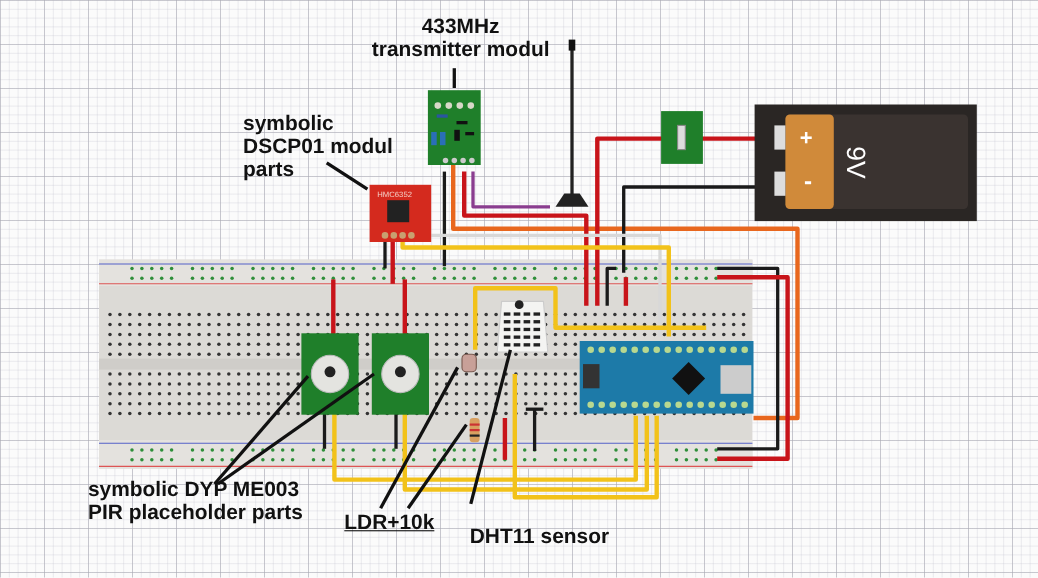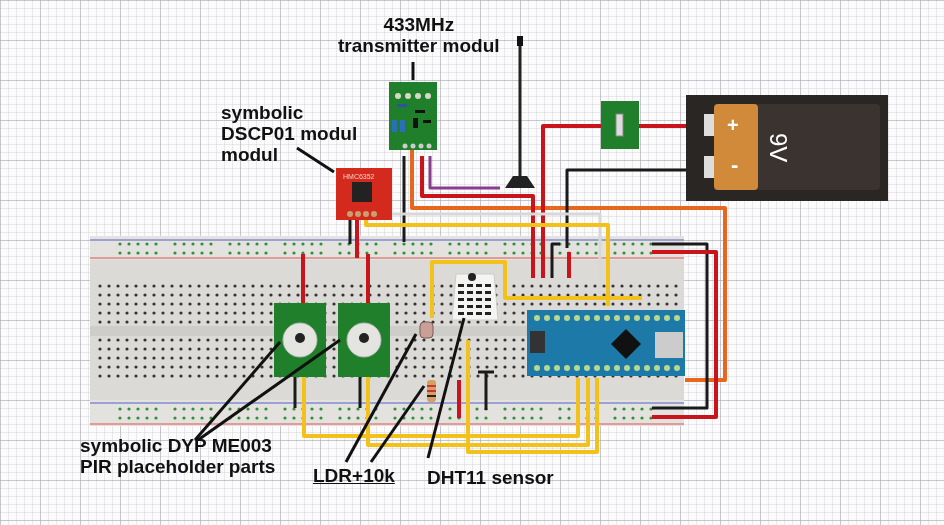--- a/index.html
+++ b/index.html
@@ -1072,19 +1072,19 @@
     <line x1="371" y1="462" x2="424" y2="386"></line>
     <line x1="428" y1="458" x2="464" y2="318"></line>
   </g>
 </svg>
 
 <div class="label" style="left:338px;top:14px;text-align:center;"><span>433MHz</span>
 <span>transmitter modul</span></div>
 
 <div class="label" style="left:221px;top:102px;"><span>symbolic</span>
 <span>DSCP01 modul</span>
-<span>modul</span></div>
+<span>parts</span></div>
 
 <div class="label" style="left:80px;top:435px;"><span>symbolic DYP ME003</span>
 <span>PIR placeholder parts</span></div>
 
 <div class="label" style="left:313px;top:465px;text-decoration:underline;">LDR+10k</div>
-<div class="label" style="left:427px;top:467px;text-align:center;">DHT11 sensor</div>
+<div class="label" style="left:427px;top:478px;text-align:center;">DHT11 sensor</div>
 
 </body></html>

